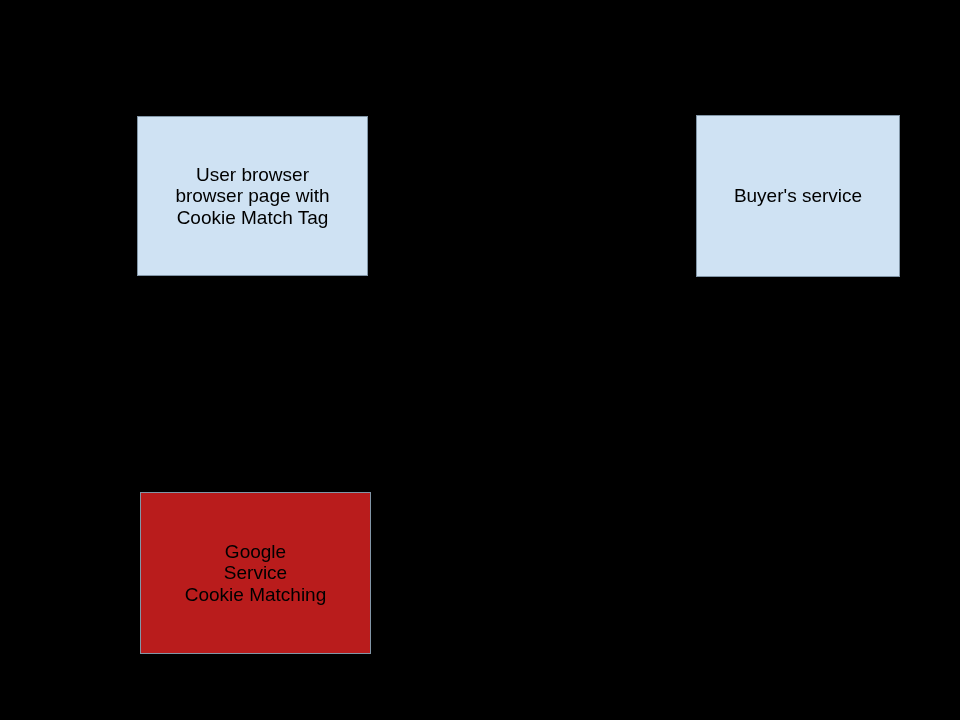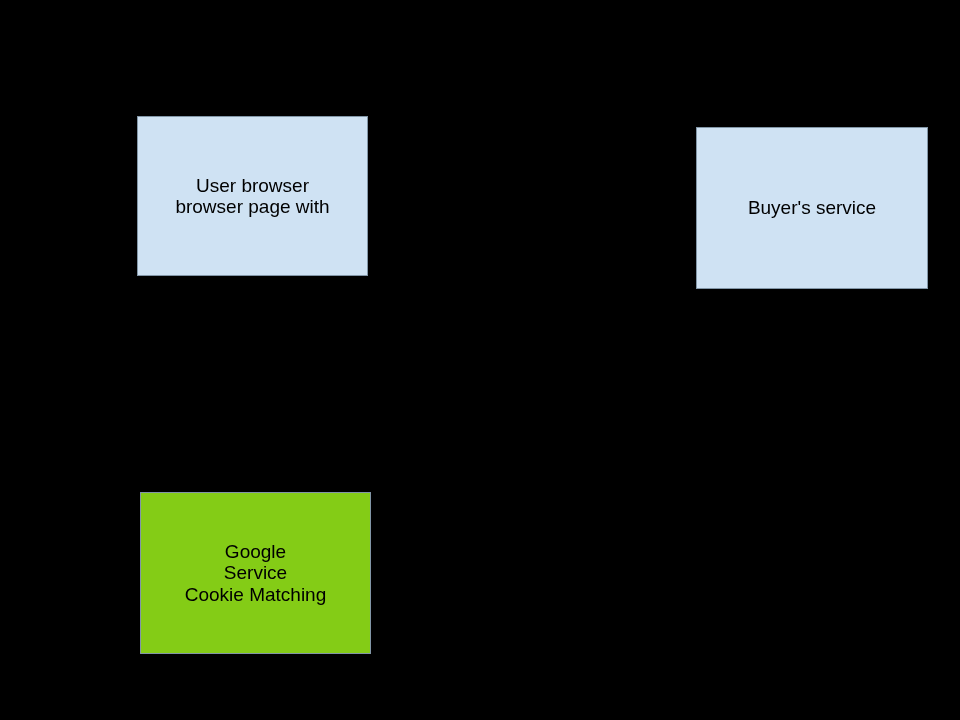--- a/index.html
+++ b/index.html
@@ -29,42 +29,43 @@
   }
   .node-label {
     font-size: 19px;
     line-height: 21.5px;
     text-align: center;
     white-space: nowrap;
   }
   .node-label span { display: block; }
 
   .node--user   { left: 137px; top: 116px; width: 231px; height: 160px; }
-  .node--buyer  { left: 696px; top: 115px; width: 232px; height: 162px; margin-top: 12px; }
+  .node--buyer  { left: 696px; top: 115px; width: 204px; height: 162px; }
   .node--google { left: 140px; top: 492px; width: 231px; height: 162px; }
 </style>
 </head>
 <body style="background-color: rgb(0, 0, 0);">
 
 <div class="canvas">
 
   <div class="node node--user" style="background-color: rgb(207, 226, 243); border-color: rgb(130, 150, 167); color: rgb(0, 0, 0);">
     <div class="node-label">
       <span>User browser</span>
       <span>browser page with</span>
+      <span>Cookie Match Tag</span>
     </div>
   </div>
 
   <div class="node node--buyer" style="background-color: rgb(207, 226, 243); border-color: rgb(130, 150, 167); color: rgb(0, 0, 0);">
     <div class="node-label">
       <span>Buyer's service</span>
     </div>
   </div>
 
-  <div class="node node--google" style="background-color: #84cc16; border-color: rgb(130, 150, 167); color: rgb(0, 0, 0);">
+  <div class="node node--google" style="background-color: #b91c1c; border-color: rgb(130, 150, 167); color: rgb(0, 0, 0);">
     <div class="node-label">
       <span>Google</span>
       <span>Service</span>
       <span>Cookie Matching</span>
     </div>
   </div>
 
 </div>
 
 </body></html>

